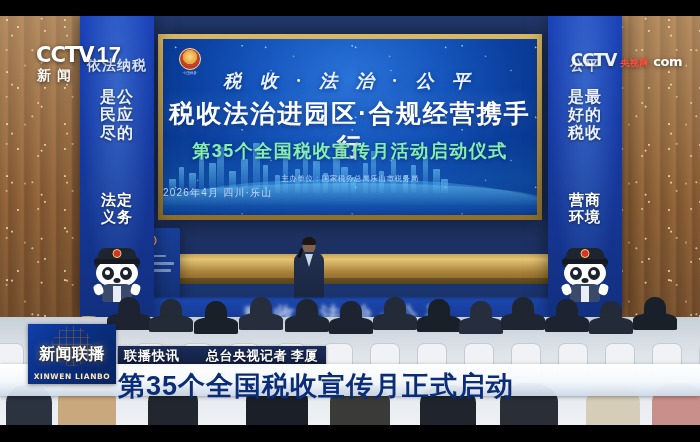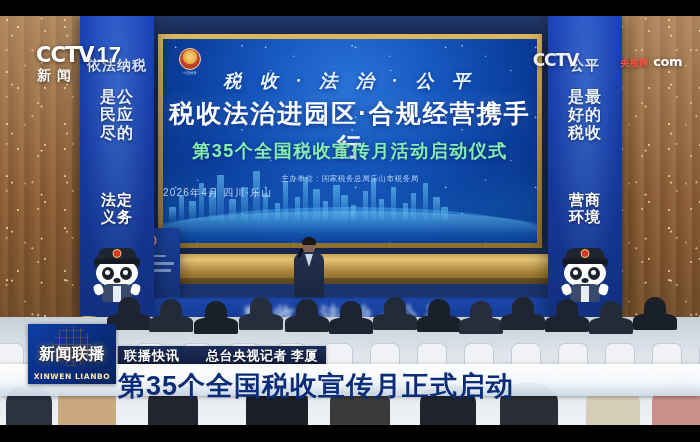--- a/index.html
+++ b/index.html
@@ -151,21 +151,21 @@
   .panda .arm.r { right:1px; transform:rotate(14deg); }
 
   
   #stage {
     position:absolute; left:96px; right:96px; top:0; bottom:0;
     background:linear-gradient(180deg,#233a6e 0%,#1c3060 70%,#15244a 100%);
   }
 
   .led-frame {
     position:absolute;
-    left:62px; top:18px; width:384px; height:214px;
+    left:62px; top:18px; width:384px; height:186px;
     border:5px solid;
     border-image:linear-gradient(180deg,#d9b75f,#8e6f2c) 1;
     box-shadow:0 0 22px rgba(0,0,0,.55);
     background:#0b3f97;
     overflow:hidden;
   }
   .led {
     position:absolute; inset:0;
     background:
       radial-gradient(ellipse at 50% 22%, #2a73d8 0%, #1657be 34%, #0b3f9e 62%, #06307e 100%);
@@ -390,21 +390,21 @@
     color:#fff; line-height:1;
     text-shadow:0 1px 4px rgba(0,0,0,.55);
     pointer-events:none;
     display:flex; align-items:center; gap:4px;
   }
   .cctvcom .wm-left {
     font-family:"DejaVu Sans",sans-serif;
     font-weight:bold; font-size:17px; letter-spacing:-1px;
     opacity:.92;
   }
-  .cctvcom .wm-right { text-align:left;margin-left:38px; }
+  .cctvcom .wm-right { text-align:left; }
   .cctvcom .wm-cn {
     font-size:9px; font-weight:bold; color:#ff4d3d; letter-spacing:.5px;
     background:rgba(255,255,255,.0);
   }
   .cctvcom .wm-com {
     font-family:"DejaVu Sans",sans-serif;
     font-weight:bold; font-size:13px; letter-spacing:-.5px; margin-top:1px;
   }
 
   

